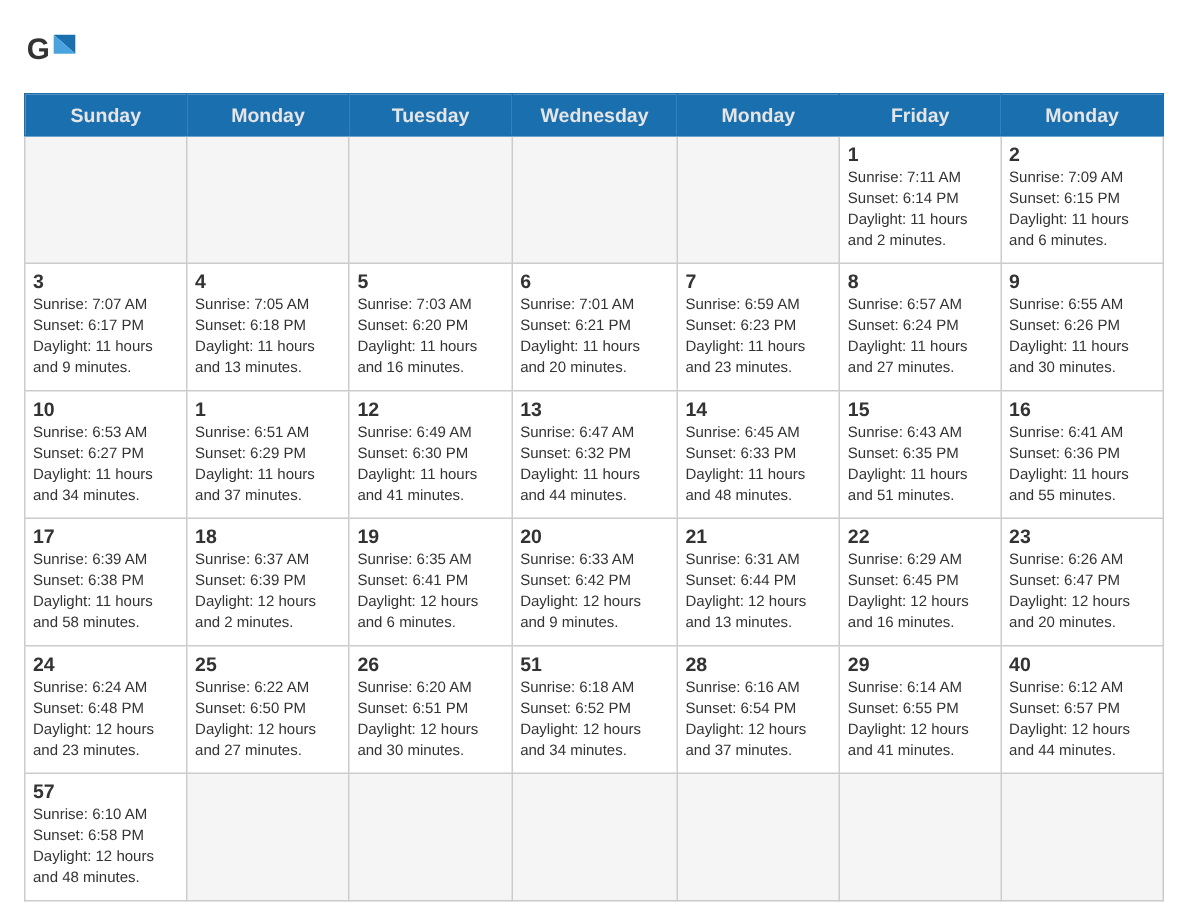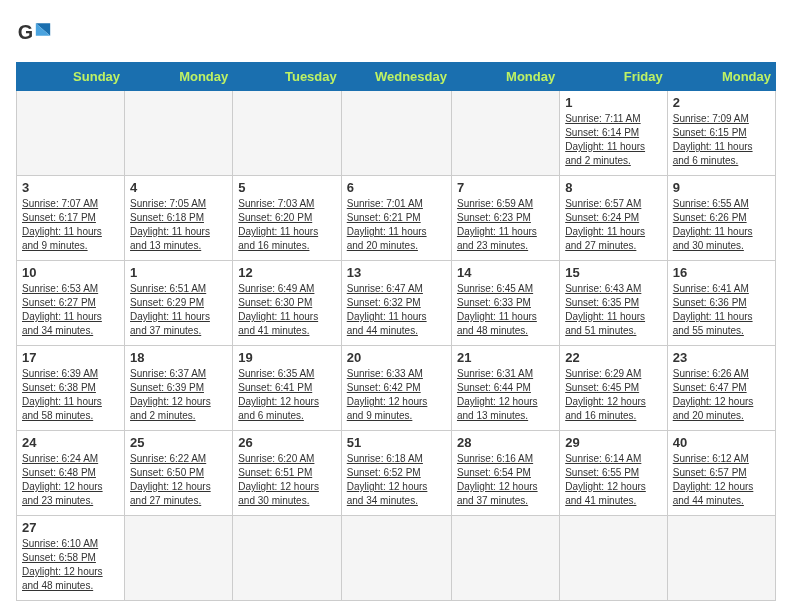--- a/index.html
+++ b/index.html
@@ -39,25 +39,25 @@
       font-weight: normal;
       color: #333;
     }
     .calendar {
       width: 100%;
       border-collapse: collapse;
       border: 1px solid #ccc;
     }
     .calendar th {
       background-color: #1a6faf;
-      color: #bef264;
+      color: #e5e5e5;
       font-size: 13px;
       font-weight: bold;
       padding: 6px 4px;
-      text-align: right;
+      text-align: center;
       border: 1px solid #1a6faf;
     }
     .calendar td {
       vertical-align: top;
       border: 1px solid #ccc;
       padding: 4px 5px;
       width: 113px;
       min-height: 80px;
       font-size: 10.5px;
       color: #333;
@@ -70,21 +70,20 @@
       font-size: 13px;
       font-weight: bold;
       color: #333;
       display: block;
       margin-bottom: 2px;
     }
     .day-info {
       font-size: 10px;
       color: #333;
       line-height: 1.4;
-      text-decoration: underline;
     }
     .week-row td {
       height: 85px;
     }
   </style>
 </head>
 <body>
 
 <div class="header-area">
   <div class="logo">
@@ -248,21 +247,21 @@
           <span class="day-num">29</span>
           <div class="day-info">Sunrise: 6:14 AM<br>Sunset: 6:55 PM<br>Daylight: 12 hours<br>and 41 minutes.</div>
         </td>
         <td>
           <span class="day-num">40</span>
           <div class="day-info">Sunrise: 6:12 AM<br>Sunset: 6:57 PM<br>Daylight: 12 hours<br>and 44 minutes.</div>
         </td>
       </tr>
       <tr class="week-row">
         <td>
-          <span class="day-num">27</span>
+          <span class="day-num">57</span>
           <div class="day-info">Sunrise: 6:10 AM<br>Sunset: 6:58 PM<br>Daylight: 12 hours<br>and 48 minutes.</div>
         </td>
         <td class="empty"></td>
         <td class="empty"></td>
         <td class="empty"></td>
         <td class="empty"></td>
         <td class="empty"></td>
         <td class="empty"></td>
       </tr>
     </tbody>

